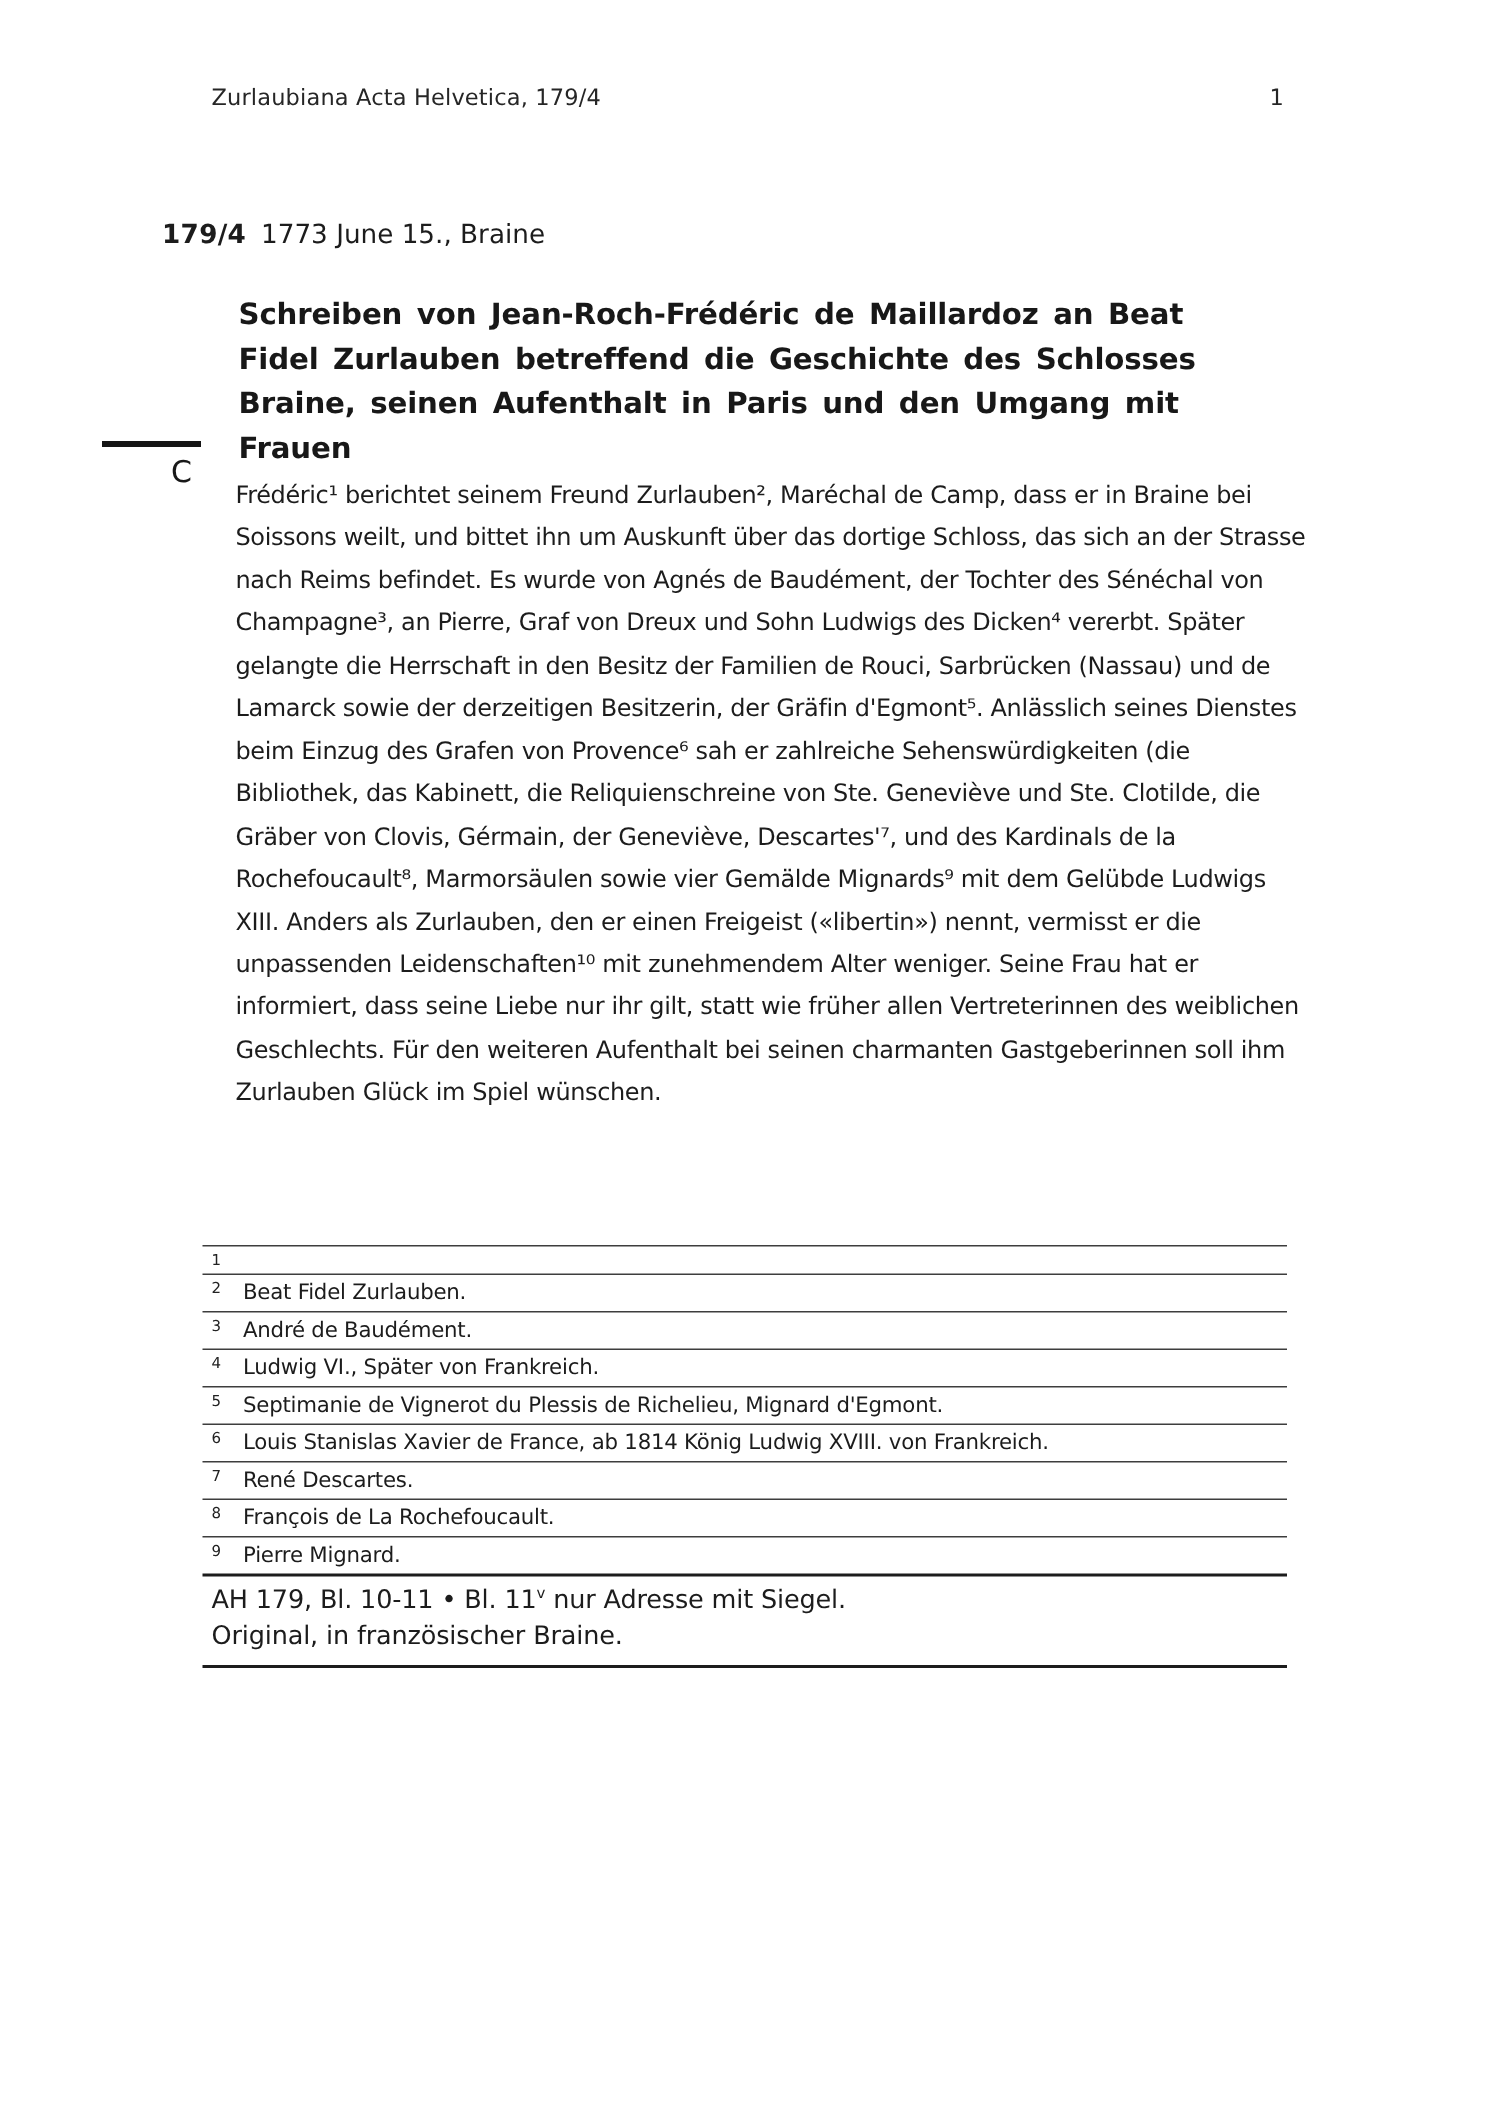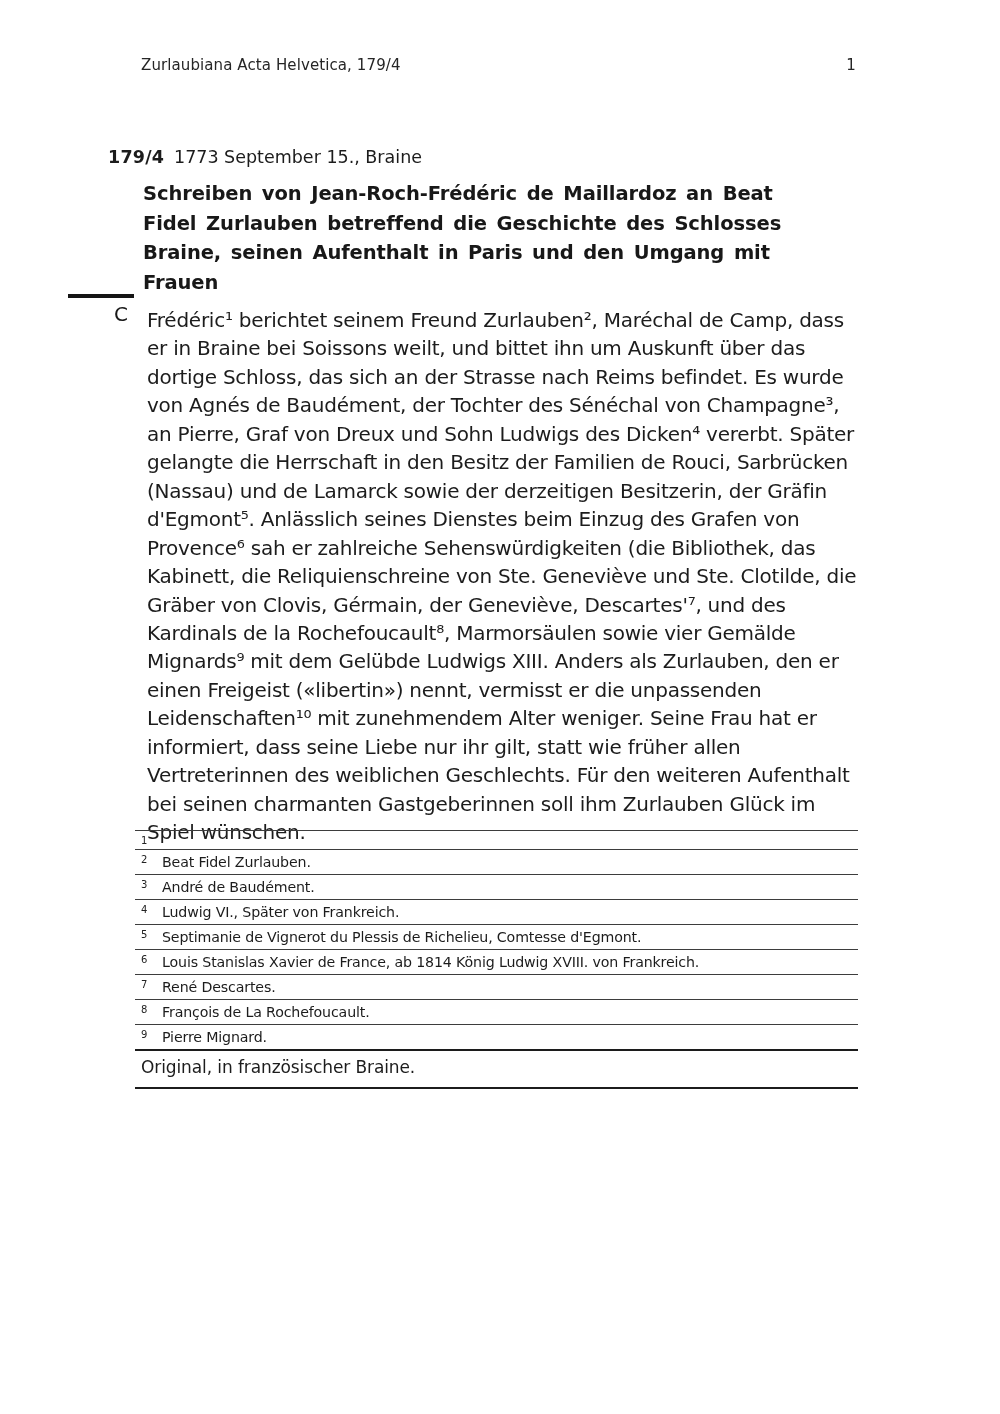--- a/index.html
+++ b/index.html
@@ -11,27 +11,27 @@
   .header {
     position:absolute; left:141px; top:56px; width:715px;
     display:flex; justify-content:space-between;
     font-size:15px; letter-spacing:0.1px; color:#262626;
   }
   .entry-line { position:absolute; left:77px; top:147px; font-size:17.5px; white-space:nowrap; }
   .entry-num { font-weight:bold; display:inline-block; width:66px; letter-spacing:0.2px;margin-left:31px; }
   .title {
     position:absolute; left:143px; top:179px; width:692px;
     font-size:19.5px; font-weight:bold; line-height:29.5px;
-    word-spacing:3px; letter-spacing:-0.1px; margin:0; color:#181818;
+    word-spacing:3px; letter-spacing:-0.1px; margin:16px; color:#181818;
   }
   .margin-rule { position:absolute; left:68px; top:294px; width:66px; height:4px; background:#151515; }
   .margin-mark { position:absolute; left:114px; top:302px; font-size:20px; color:#181818; }
   .summary {
     position:absolute; left:143px; top:302px; width:716px;
-    font-size:20px; line-height:28.45px; letter-spacing:-0.25px; margin:4px;
+    font-size:16px; line-height:28.45px; letter-spacing:-0.25px; margin:14px;
   }
   .fns { position:absolute; left:135px; top:830px; width:723px; }
   .fn-row { display:flex; border-top:1px solid #3d3d3d; padding:2.5px 0 3px; }
   .fn-num { flex:0 0 27px; box-sizing:border-box; padding-left:6px; padding-top:1.5px; font-size:10px; color:#222; }
   .fn-text { flex:1; font-size:14.2px; line-height:18.5px; letter-spacing:-0.15px; }
   .source {
     border-top:2px solid #1c1c1c; border-bottom:2px solid #1c1c1c;
     padding:5px 0 7px 6px; font-size:17px; line-height:23.5px; letter-spacing:-0.1px;
   }
   .source sup { font-size:10px; line-height:0; }
@@ -40,21 +40,21 @@
 <body>
 
 <div class="page">
 
   <div class="header">
     <span>Zurlaubiana Acta Helvetica, 179/4</span>
     <span>1</span>
   </div>
 
   <div class="entry-line">
-    <span class="entry-num">179/4</span><span>1773 September 15., Braine</span>
+    <span class="entry-num">179/4</span><span>1773 June 15., Braine</span>
   </div>
 
   <h1 class="title">Schreiben von Jean-Roch-Frédéric de Maillardoz an Beat Fidel Zurlauben betreffend die Geschichte des Schlosses Braine, seinen Aufenthalt in Paris und den Umgang mit Frauen</h1>
 
   <div class="margin-rule"></div>
   <div class="margin-mark">C</div>
 
   <p class="summary">Frédéric¹ berichtet seinem Freund Zurlauben², Maréchal de Camp, dass er in Braine bei Soissons weilt, und bittet ihn um Auskunft über das dortige Schloss, das sich an der Strasse nach Reims befindet. Es wurde von Agnés de Baudément, der Tochter des Sénéchal von Champagne³, an Pierre, Graf von Dreux und Sohn Ludwigs des Dicken⁴ vererbt. Später gelangte die Herrschaft in den Besitz der Familien de Rouci, Sarbrücken (Nassau) und de Lamarck sowie der derzeitigen Besitzerin, der Gräfin d'Egmont⁵. Anlässlich seines Dienstes beim Einzug des Grafen von Provence⁶ sah er zahlreiche Sehenswürdigkeiten (die Bibliothek, das Kabinett, die Reliquienschreine von Ste. Geneviève und Ste. Clotilde, die Gräber von Clovis, Gérmain, der Geneviève, Descartes'⁷, und des Kardinals de la Rochefoucault⁸, Marmorsäulen sowie vier Gemälde Mignards⁹ mit dem Gelübde Ludwigs XIII. Anders als Zurlauben, den er einen Freigeist («libertin») nennt, vermisst er die unpassenden Leidenschaften¹⁰ mit zunehmendem Alter weniger. Seine Frau hat er informiert, dass seine Liebe nur ihr gilt, statt wie früher allen Vertreterinnen des weiblichen Geschlechts. Für den weiteren Aufenthalt bei seinen charmanten Gastgeberinnen soll ihm Zurlauben Glück im Spiel wünschen.</p>
 
   <div class="fns">
@@ -68,37 +68,38 @@
     <div class="fn-row">
       <span class="fn-num">3</span>
       <span class="fn-text">André de Baudément.</span>
     </div>
     <div class="fn-row">
       <span class="fn-num">4</span>
       <span class="fn-text">Ludwig VI., Später von Frankreich.</span>
     </div>
     <div class="fn-row">
       <span class="fn-num">5</span>
-      <span class="fn-text">Septimanie de Vignerot du Plessis de Richelieu, Comtesse d'Egmont.</span>
+      <span class="fn-text">Septimanie de Vignerot du Plessis de Richelieu, Mignard d'Egmont.</span>
     </div>
     <div class="fn-row">
       <span class="fn-num">6</span>
       <span class="fn-text">Louis Stanislas Xavier de France, ab 1814 König Ludwig XVIII. von Frankreich.</span>
     </div>
     <div class="fn-row">
       <span class="fn-num">7</span>
       <span class="fn-text">René Descartes.</span>
     </div>
     <div class="fn-row">
       <span class="fn-num">8</span>
       <span class="fn-text">François de La Rochefoucault.</span>
     </div>
     <div class="fn-row">
       <span class="fn-num">9</span>
       <span class="fn-text">Pierre Mignard.</span>
     </div>
 
     <div class="source">
+      <div><span>AH 179, Bl. 10-11 • Bl. 11</span><sup>v</sup><span> nur Adresse mit Siegel.</span></div>
       <div>Original, in französischer Braine.</div>
     </div>
   </div>
 
 </div>
 
 </body></html>

